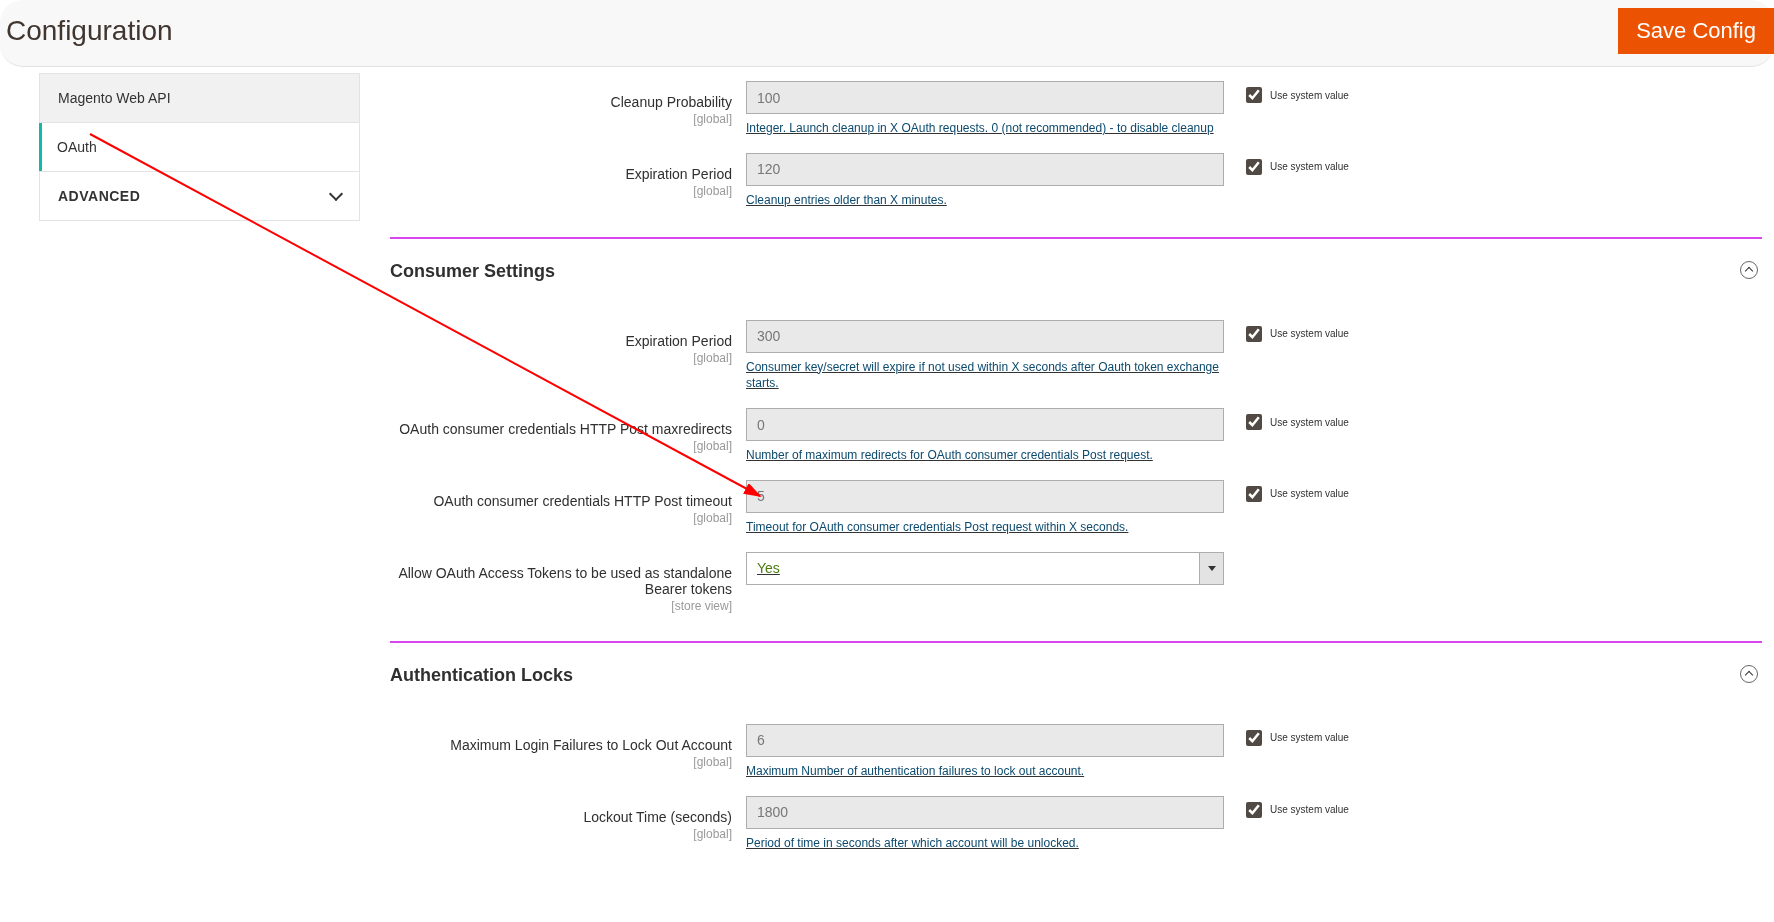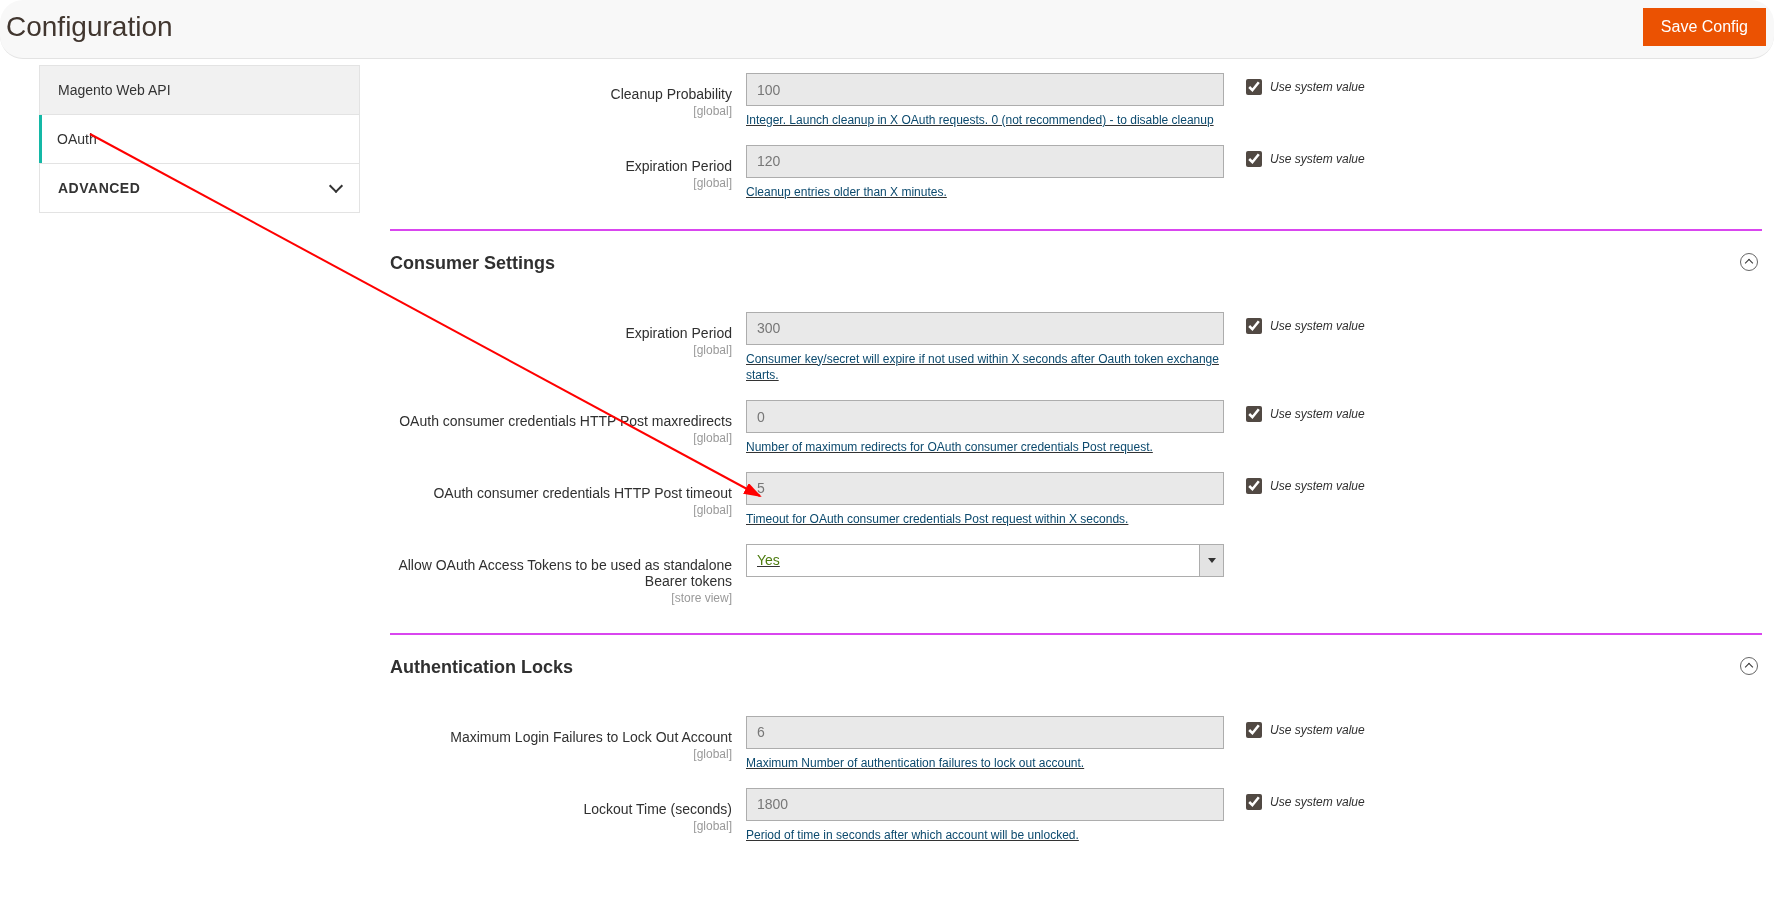--- a/index.html
+++ b/index.html
@@ -1,20 +1,20 @@
 <!DOCTYPE html>
 <html><head>
 <meta charset="utf-8">
 <style>
 * { box-sizing: border-box; margin: 0; padding: 0; }
 body { font-family: 'Helvetica Neue', Helvetica, Arial, sans-serif; background: #fff; color: #333; font-size: 14px; }
 
 .header { display: flex; justify-content: space-between; align-items: center; padding: 8px 0 12px 6px; border-bottom: 1px solid #e3e3e3; background: #f8f8f8; border-radius: 23px; }
 .page-title { font-size: 28px; font-weight: 400; color: #41362f; }
-.save-btn { background: #eb5202; color: #fff; border: none; padding: 10px 18px; font-size: 16px; font-weight: 400; cursor: pointer; margin-right: 8px; }
+.save-btn { background: #eb5202; color: #fff; border: none; padding: 10px 18px; font-size: 22px; font-weight: 400; cursor: pointer; margin-right: 0; }
 
 .content { display: flex; padding-top: 6px; }
 
 .sidebar { width: 360px; padding: 0 0 0 12px; flex-shrink: 0; }
 .side-item { padding: 16px 18px; border: 1px solid #e3e3e3; border-top: none; cursor: pointer; font-size: 14px; color: #333; background: #f1f1f1; margin-left: 27px; }
 .side-item.first { border-top: 1px solid #e3e3e3; }
 .side-item.active { background: #fff; border-left: 3px solid #14b8a6; font-weight: 400; color: #333; padding-left: 15px; }
 .side-item.advanced { background: #fff; font-weight: 600; text-transform: uppercase; letter-spacing: 0.5px; display: flex; justify-content: space-between; align-items: center; border-top: 1px solid #e3e3e3; margin-top: -1px; }
 .chev { width: 10px; height: 10px; border-right: 2px solid #333; border-bottom: 2px solid #333; transform: rotate(45deg); margin-top: -4px; }
 
@@ -27,21 +27,21 @@
 .input-col { width: 478px; text-decoration: underline; }
 .input-col input[type=text], .input-col select { width: 100%; padding: 7px 10px; border: 1px solid #adadad; background: #fff; font-size: 14px; color: #4d7c0f; height: 33px; }
 .input-col input[disabled] { background: #e9e9e9; color: #777; }
 .input-col .hint { font-size: 12px; color: #0c4a6e; margin-top: 6px; line-height: 1.4; }
 .sel-wrap { position: relative; display: flex; }
 .sel-wrap select { appearance: none; -webkit-appearance: none; padding-right: 30px; }
 .sel-wrap .arrow-box { position: absolute; right: 1px; top: 1px; bottom: 1px; width: 24px; background: #e3e3e3; border-left: 1px solid #adadad; display: flex; align-items: center; justify-content: center; pointer-events: none; }
 .sel-wrap .arrow-box .tri { width: 0; height: 0; border-left: 4px solid transparent; border-right: 4px solid transparent; border-top: 5px solid #333; }
 .check-col { padding-left: 22px; padding-top: 6px; display: flex; align-items: center; }
 .check-col input[type=checkbox] { width: 16px; height: 16px; margin-right: 8px; accent-color: #514943; cursor: pointer; }
-.check-col label { font-size: 12px; color: #303030; cursor: pointer; font-style: italic; }
+.check-col label { font-size: 10px; color: #303030; cursor: pointer; }
 
 .section-header { display: flex; justify-content: space-between; border-top: 2px solid #d946ef; padding: 22px 4px 14px 0; margin-top: 20px; cursor: pointer; }
 .section-header .title { font-size: 18px; font-weight: 600; color: #303030; }
 .collapse-ico { width: 18px; height: 18px; border: 1px solid #666; border-radius: 50%; display: flex; align-items: center; justify-content: center; }
 .collapse-ico .up { width: 6px; height: 6px; border-left: 1.5px solid #333; border-top: 1.5px solid #333; transform: rotate(45deg); margin-top: 3px; }
 
 .arrow-svg { position: absolute; top: 116px; left: 84px; pointer-events: none; z-index: 10; }
 </style>
 </head>
 <body>

